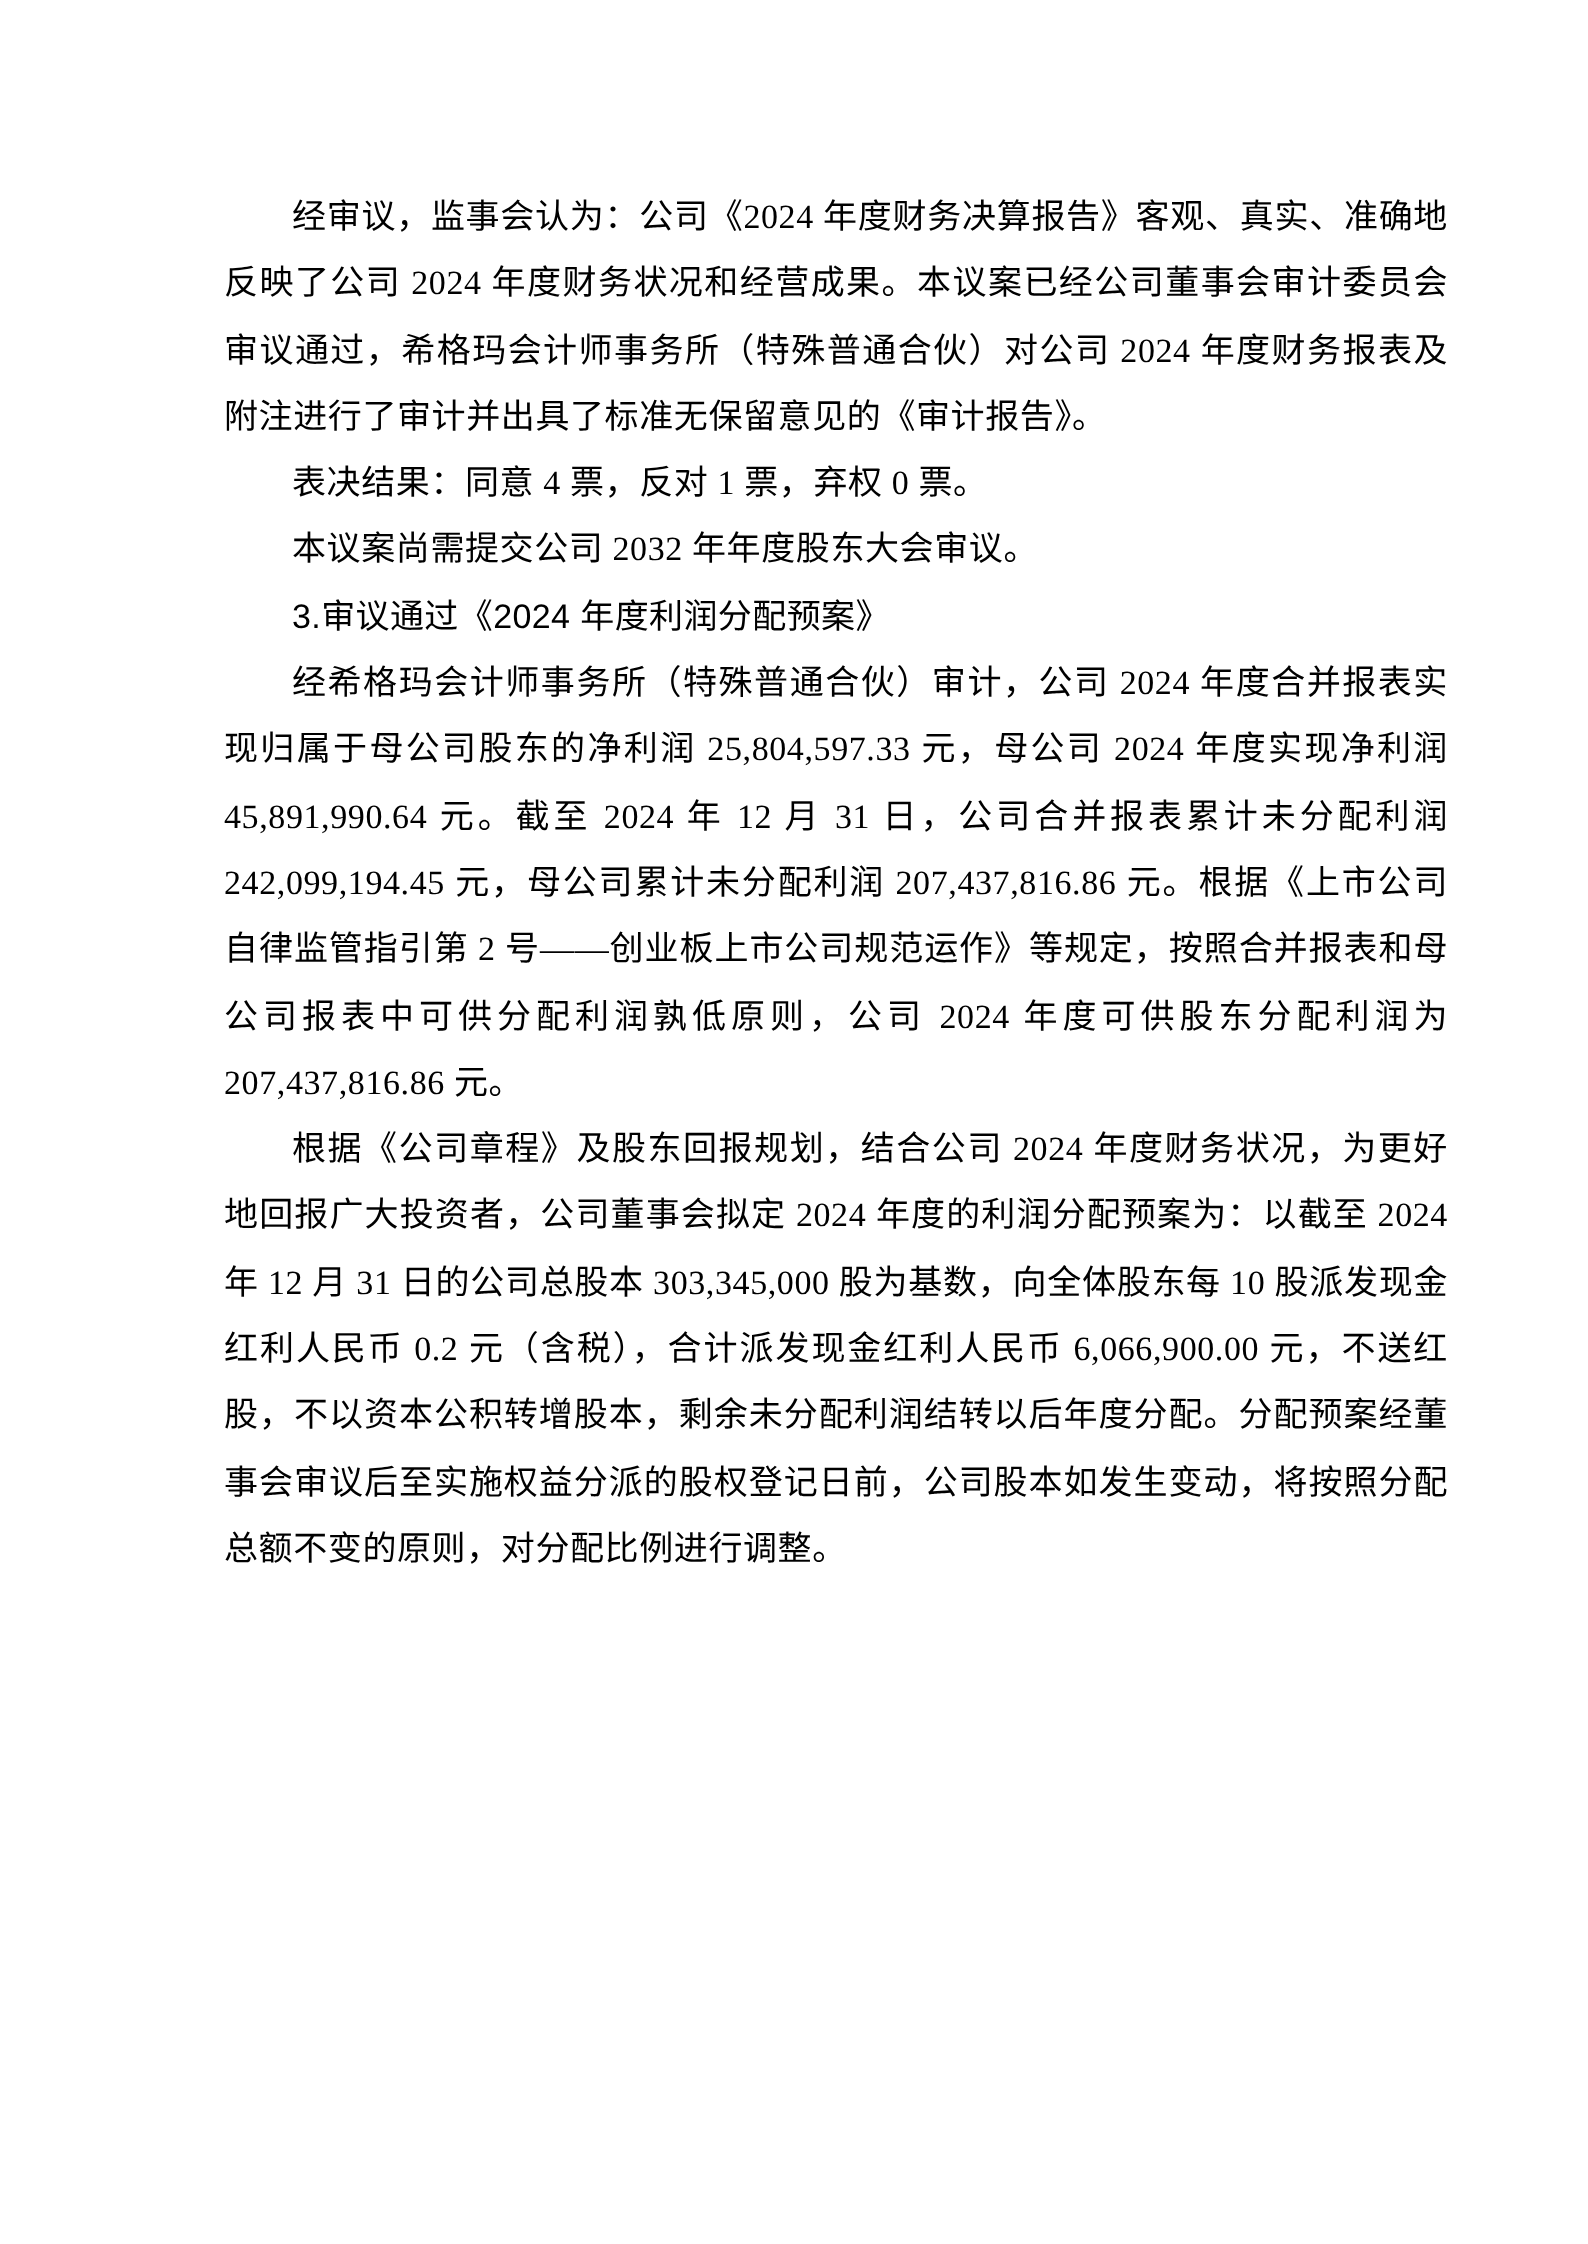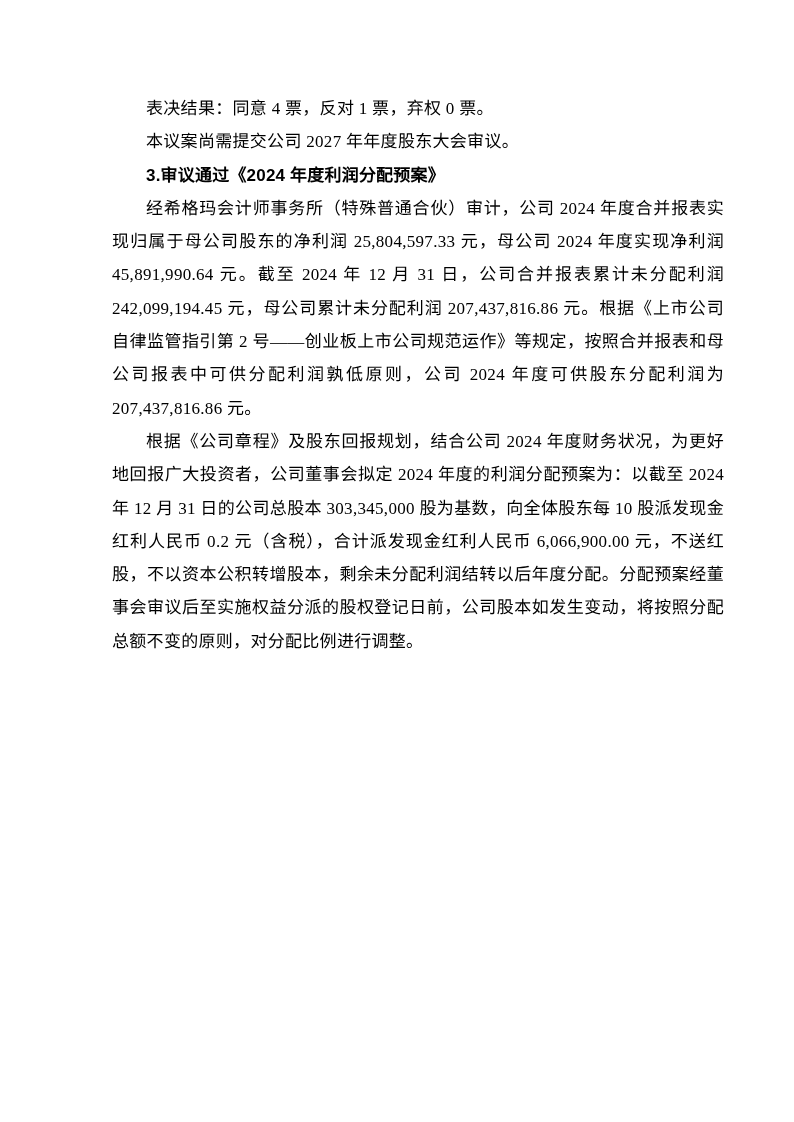--- a/index.html
+++ b/index.html
@@ -27,28 +27,29 @@
     text-justify: inter-ideograph;
     letter-spacing: 0.3px;
   }
   .doc-body p {
     margin: 0;
     padding: 0;
     text-indent: 2em;
   }
   .doc-body p.heading {
     font-family: "Liberation Sans", "DejaVu Sans", sans-serif;
-    font-weight: 700;
+    font-weight: 400;
     letter-spacing: 0.2px;
   }
 </style>
 </head>
 <body>
 
 <div class="page">
   <div class="doc-body">
+    <p>经审议，监事会认为：公司《2024 年度财务决算报告》客观、真实、准确地反映了公司 2024 年度财务状况和经营成果。本议案已经公司董事会审计委员会审议通过，希格玛会计师事务所（特殊普通合伙）对公司 2024 年度财务报表及附注进行了审计并出具了标准无保留意见的《审计报告》。</p>
     <p>表决结果：同意 4 票，反对 1 票，弃权 0 票。</p>
-    <p>本议案尚需提交公司 2027 年年度股东大会审议。</p>
+    <p>本议案尚需提交公司 2032 年年度股东大会审议。</p>
     <p class="heading">3.审议通过《2024 年度利润分配预案》</p>
     <p>经希格玛会计师事务所（特殊普通合伙）审计，公司 2024 年度合并报表实现归属于母公司股东的净利润 25,804,597.33 元，母公司 2024 年度实现净利润 45,891,990.64 元。截至 2024 年 12 月 31 日，公司合并报表累计未分配利润 242,099,194.45 元，母公司累计未分配利润 207,437,816.86 元。根据《上市公司自律监管指引第 2 号——创业板上市公司规范运作》等规定，按照合并报表和母公司报表中可供分配利润孰低原则，公司 2024 年度可供股东分配利润为 207,437,816.86 元。</p>
     <p>根据《公司章程》及股东回报规划，结合公司 2024 年度财务状况，为更好地回报广大投资者，公司董事会拟定 2024 年度的利润分配预案为：以截至 2024 年 12 月 31 日的公司总股本 303,345,000 股为基数，向全体股东每 10 股派发现金红利人民币 0.2 元（含税），合计派发现金红利人民币 6,066,900.00 元，不送红股，不以资本公积转增股本，剩余未分配利润结转以后年度分配。分配预案经董事会审议后至实施权益分派的股权登记日前，公司股本如发生变动，将按照分配总额不变的原则，对分配比例进行调整。</p>
   </div>
 </div>
 
 </body></html>

